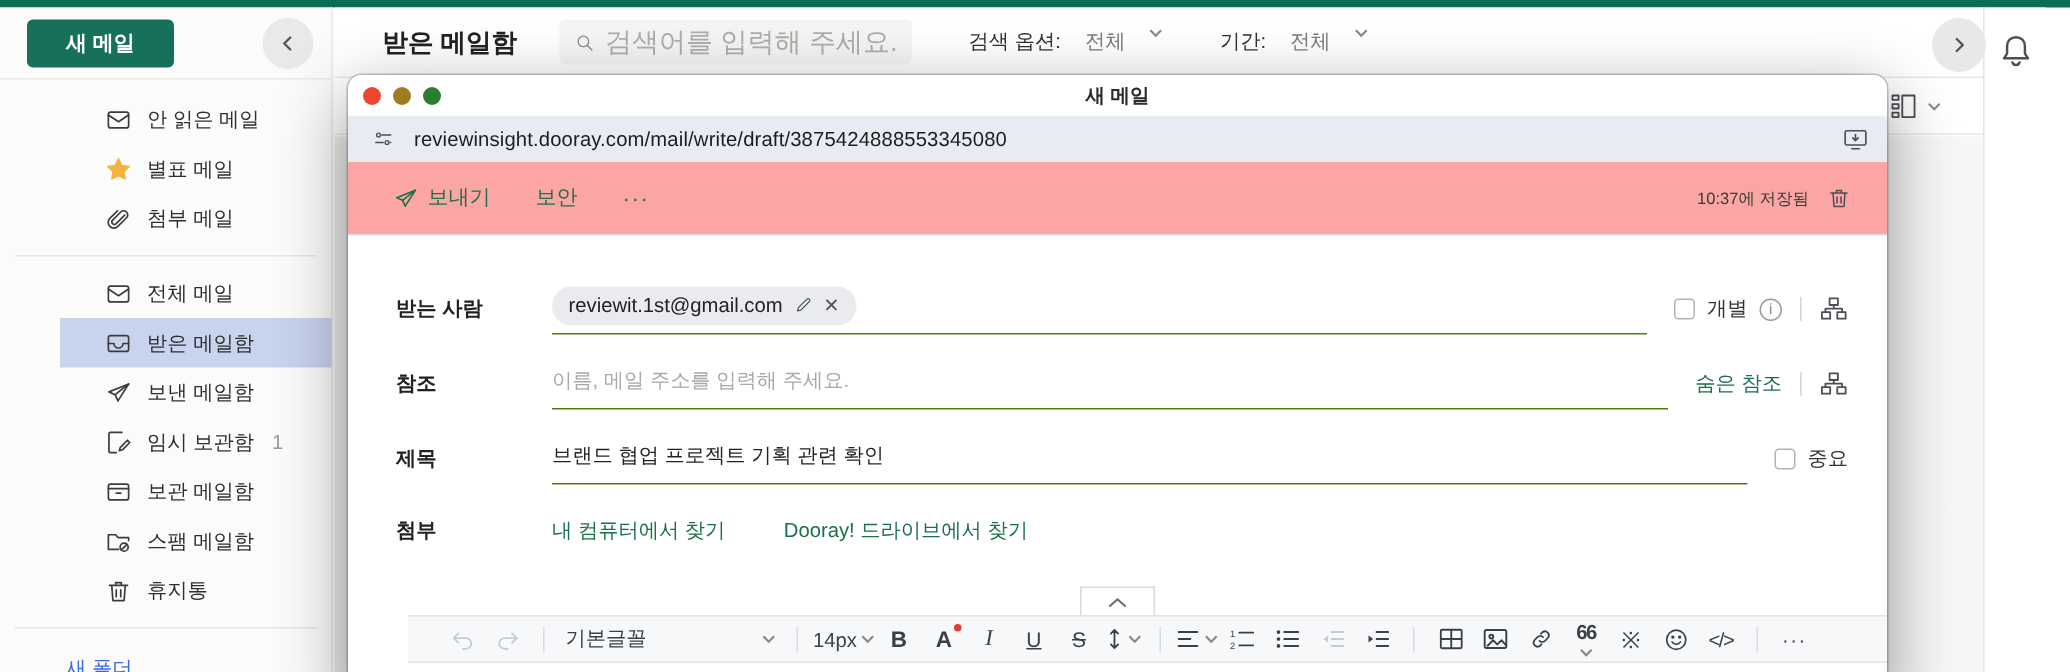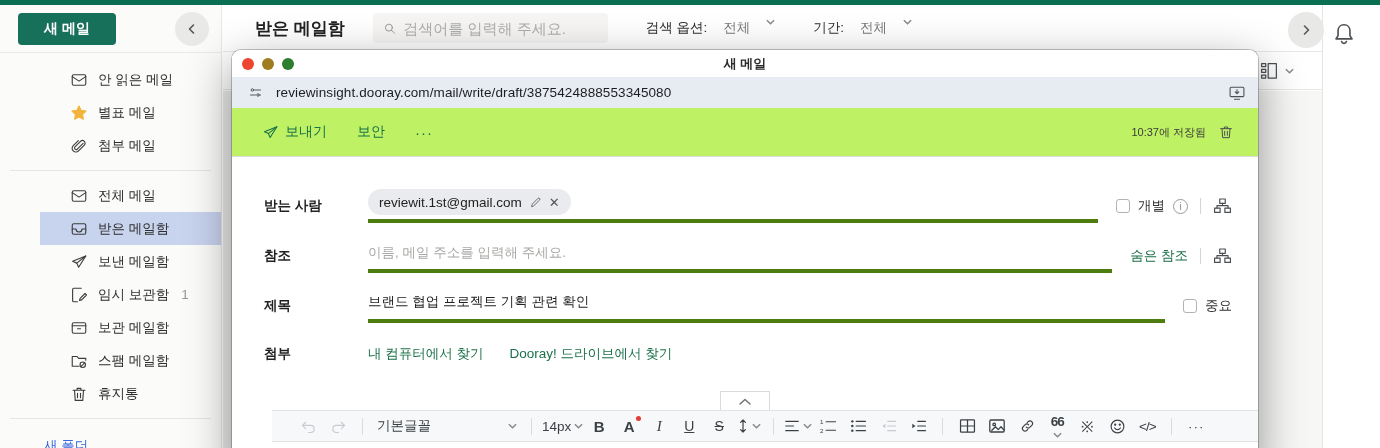--- a/index.html
+++ b/index.html
@@ -21,21 +21,21 @@
   .side-div { border-top:1px solid #e8e6e4; margin:8px 10px; }
   .new-folder { color:#3a66e0; padding:10px 0 0 44px; cursor:pointer; }
   .icon { stroke:#3c3c3c; fill:none; stroke-width:1.5; stroke-linecap:round; stroke-linejoin:round; }
   .icon.star { fill:#f4b33c; stroke:#f4b33c; }
 
   
   .main { position:absolute; left:223px; top:0; right:42px; height:100%; }
   .main-header { height:47px; display:flex; align-items:center; border-bottom:1px solid #e9e8e6; padding-left:32px; position:relative; background:#fff; }
   .page-title { font-size:17px; font-weight:bold; color:#222; margin-right:28px; }
   .search-box { width:235px; height:30px; background:#f6f5f3; border-radius:4px; display:flex; align-items:center; padding:0 10px; gap:7px; }
-  .search-box input { border:none; outline:none; background:transparent; font-size:15px; width:100%; color:#b91c1c; }
+  .search-box input { border:none; outline:none; background:transparent; font-size:18px; width:100%; color:#b91c1c; }
   .search-box input::placeholder { color:#aeaeac; }
   .filter { display:flex; align-items:flex-start; gap:16px; margin-left:38px; cursor:pointer; }
   .filter .flabel { color:#2f2f2f; }
   .filter .fvalue { color:#7a7a78; }
   .chev { width:9px; height:6px; stroke:#888; fill:none; stroke-width:1.6; }
   .panel-toggle { position:absolute; right:-2px; top:7px; width:36px; height:36px; border-radius:50%; background:#e8e8e7; border:none; color:#555; font-size:15px; display:flex; align-items:center; justify-content:center; cursor:pointer; z-index:6; }
   .sub-toolbar { height:38px; border-bottom:1px solid #e9e8e6; display:flex; align-items:center; justify-content:flex-end; padding-right:28px; background:#fff; }
   .view-toggle { display:flex; align-items:center; gap:6px; cursor:pointer; }
   .list-area { position:absolute; top:86px; left:0; right:0; bottom:0; background:linear-gradient(to right,#ededec,#f7f7f5); }
 
@@ -43,40 +43,40 @@
   .right-rail { position:absolute; right:0; top:0; width:42px; height:100%; background:#fff; border-left:1px solid #e5e5e3; display:flex; justify-content:center; padding-top:16px; z-index:5; }
 
   
   .modal { position:absolute; left:232px; top:45px; width:1026px; height:420px; background:#fff; border-radius:9px 9px 0 0; box-shadow:0 14px 46px rgba(0,0,0,.42), 0 0 0 1px rgba(0,0,0,.22); z-index:50; overflow:hidden; }
   .titlebar { height:27px; display:flex; align-items:center; padding:0 10px; position:relative; background:#fff; }
   .tl { width:12px; height:12px; border-radius:50%; margin-right:8px; cursor:pointer; }
   .win-title { position:absolute; left:0; right:0; text-align:center; font-size:13px; font-weight:bold; color:#2b2b2b; pointer-events:none; }
   .urlbar { height:31px; background:#e7ecf3; display:flex; align-items:center; padding:0 12px; gap:10px; }
   .urlbar .tune-wrap { width:22px; height:22px; border-radius:50%; display:flex; align-items:center; justify-content:center; cursor:pointer; }
   .url-text { flex:1; font-size:13.5px; color:#1d1d1f; letter-spacing:.1px; }
-  .compose-toolbar { height:49px; background:#bef264; border-bottom:1px solid #dddcda; display:flex; align-items:center; padding:0 24px 0 30px; }
+  .compose-toolbar { height:49px; background:#fca5a5; border-bottom:1px solid #dddcda; display:flex; align-items:center; padding:0 24px 0 30px; }
   .ct-btn { display:flex; align-items:center; gap:6px; color:#1b7049; font-size:14px; background:none; border:none; cursor:pointer; margin-right:30px; }
   .ct-more { color:#1b7049; font-size:15px; letter-spacing:1px; background:none; border:none; cursor:pointer; }
   .ct-right { margin-left:auto; display:flex; align-items:center; gap:12px; color:#3a3a3a; font-size:11px; }
   .gicon { stroke:#1b7049; fill:none; stroke-width:1.5; stroke-linecap:round; stroke-linejoin:round; }
   .dicon { stroke:#4b4f53; fill:none; stroke-width:1.5; stroke-linecap:round; stroke-linejoin:round; }
 
   .form { padding:24px 26px 0 32px; background:#fff; }
   .frow { display:flex; align-items:center; min-height:50px; }
   .flab { width:104px; font-weight:bold; color:#222; flex:0 0 auto; }
-  .ffield { flex:1; border-bottom:4px solid #4d7c0f; display:flex; align-items:center; min-height:34px; padding-bottom:4px; }
+  .ffield { flex:1; border-bottom:1px solid #4d7c0f; display:flex; align-items:center; min-height:34px; padding-bottom:4px; }
   .ffield input { border:none; outline:none; width:100%; font-size:13.5px; color:#222; background:transparent; }
   .ffield input::placeholder { color:#a9a9a7; }
   .chip { background:#e9ebee; border-radius:14px; height:26px; display:flex; align-items:center; gap:7px; padding:0 11px; font-size:13.5px; color:#222; }
   .chip .x { color:#555; cursor:pointer; font-size:13px; }
   .rctrls { display:flex; align-items:center; gap:8px; margin-left:18px; flex:0 0 auto; }
   .cbx { width:14px; height:14px; border:1.5px solid #b3b3b1; border-radius:3px; background:#fff; cursor:pointer; }
   .vdiv { width:1px; height:16px; background:#d4d4d2; margin:0 4px; }
   .glink { color:#1b7049; cursor:pointer; }
-  .attach-links { display:flex; gap:26px; }
+  .attach-links { display:flex; gap:39px; }
   .info-i { width:15px; height:15px; border:1.3px solid #9a9a98; border-radius:50%; color:#8a8a88; font-size:10px; display:flex; align-items:center; justify-content:center; cursor:pointer; }
 
   .collapse-tab { width:50px; height:19px; margin:14px auto 0; border:1px solid #d8dbde; border-bottom:none; background:#fff; display:flex; align-items:center; justify-content:center; cursor:pointer; }
   .editor-toolbar { height:32px; background:#f6f8fa; border-top:1px solid #dfe3e6; border-bottom:1px solid #dfe3e6; display:flex; align-items:center; padding:0 14px 0 22px; gap:2px; color:#3d4043;margin-left:40px; }
   .tbtn { display:flex; align-items:center; justify-content:center; min-width:28px; height:26px; border:none; background:none; cursor:pointer; color:#3d4043; font-size:13.5px; gap:3px; }
   .tbtn.dis { color:#c7cbcf; }
   .tdiv { width:1px; height:17px; background:#d9dcdf; margin:0 8px; }
   .font-dd { width:148px; justify-content:space-between; padding:0 4px; }
   .b { font-weight:bold; font-size:15px; }
   .i { font-style:italic; font-family:"Liberation Serif",serif; font-size:15px; }

